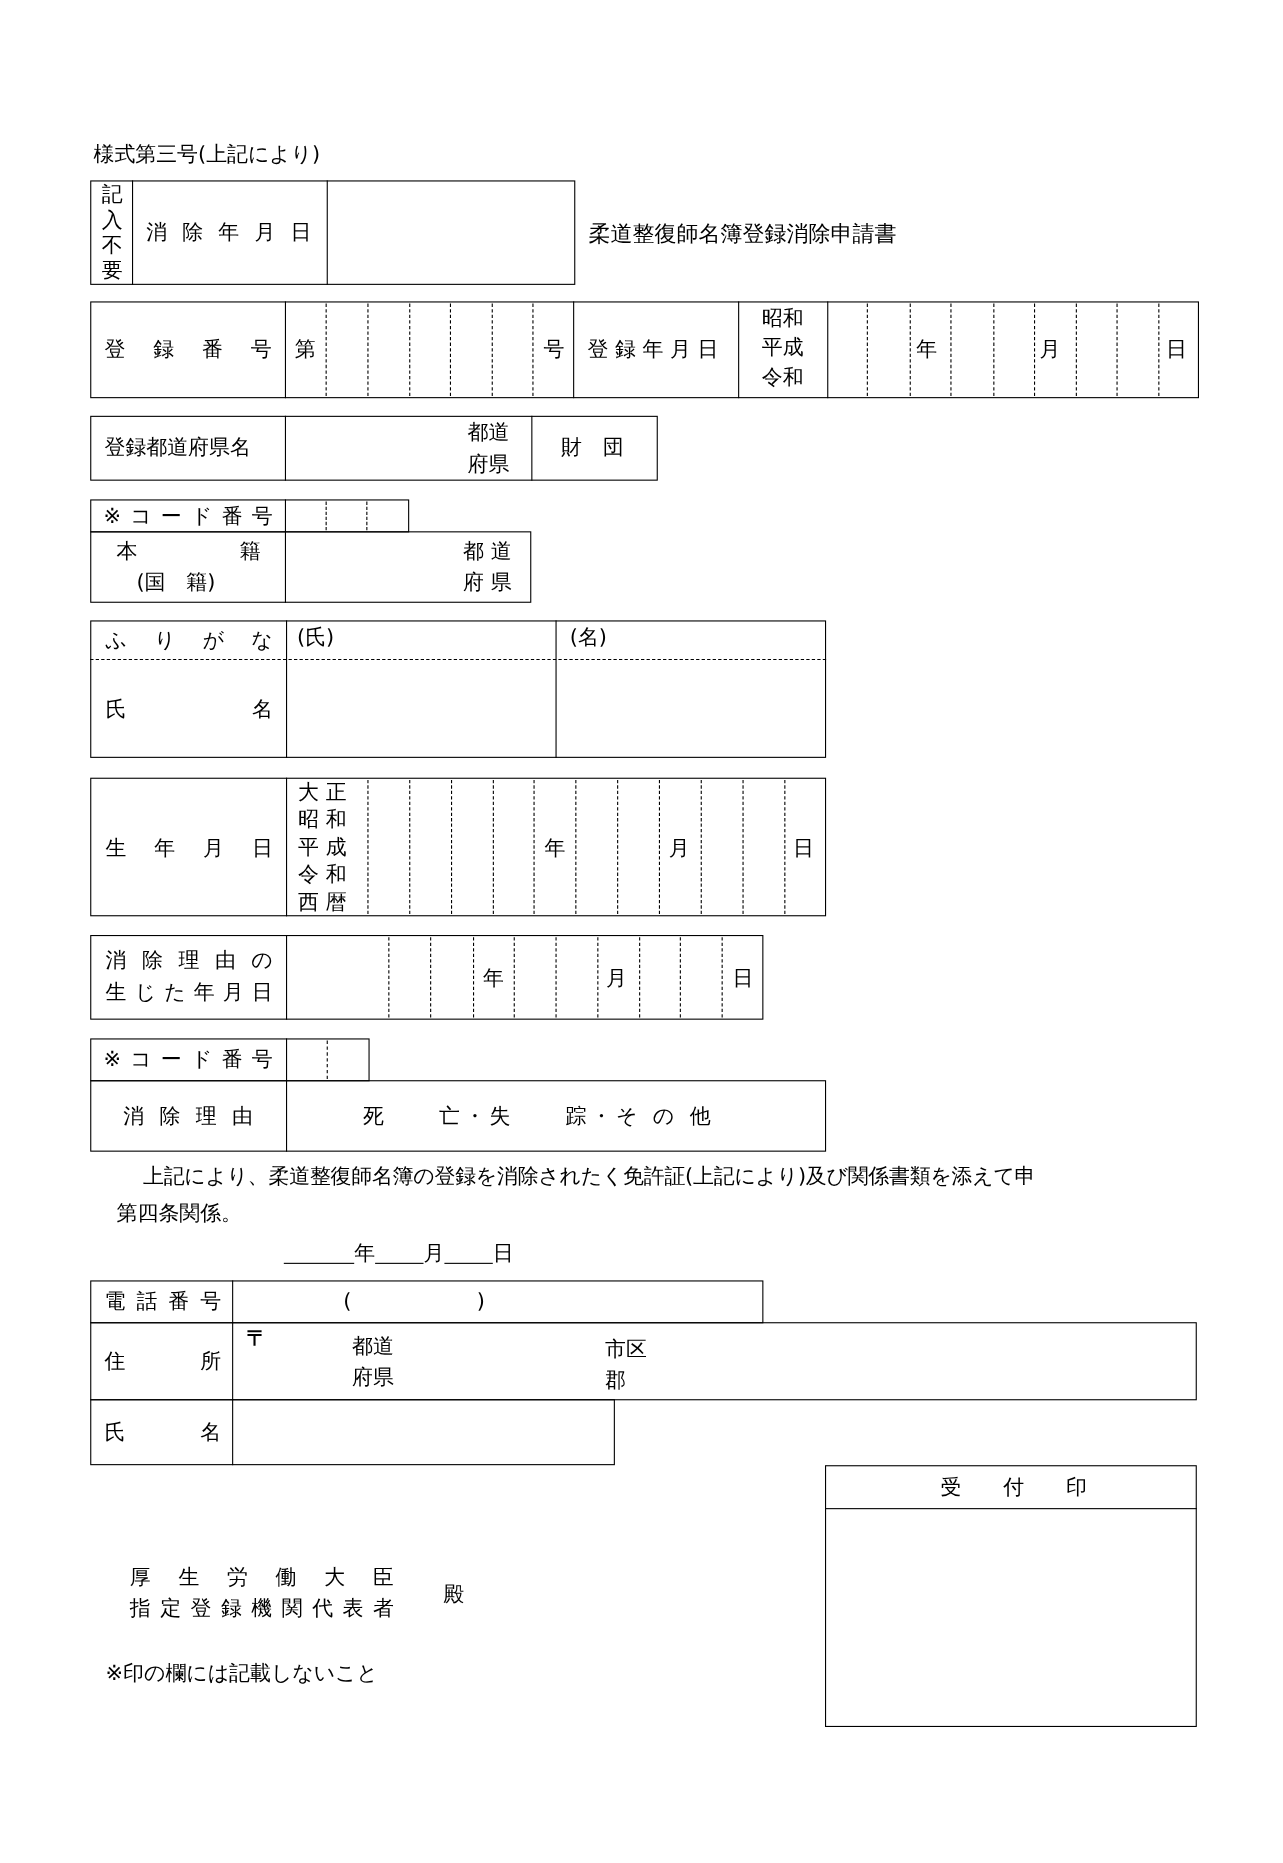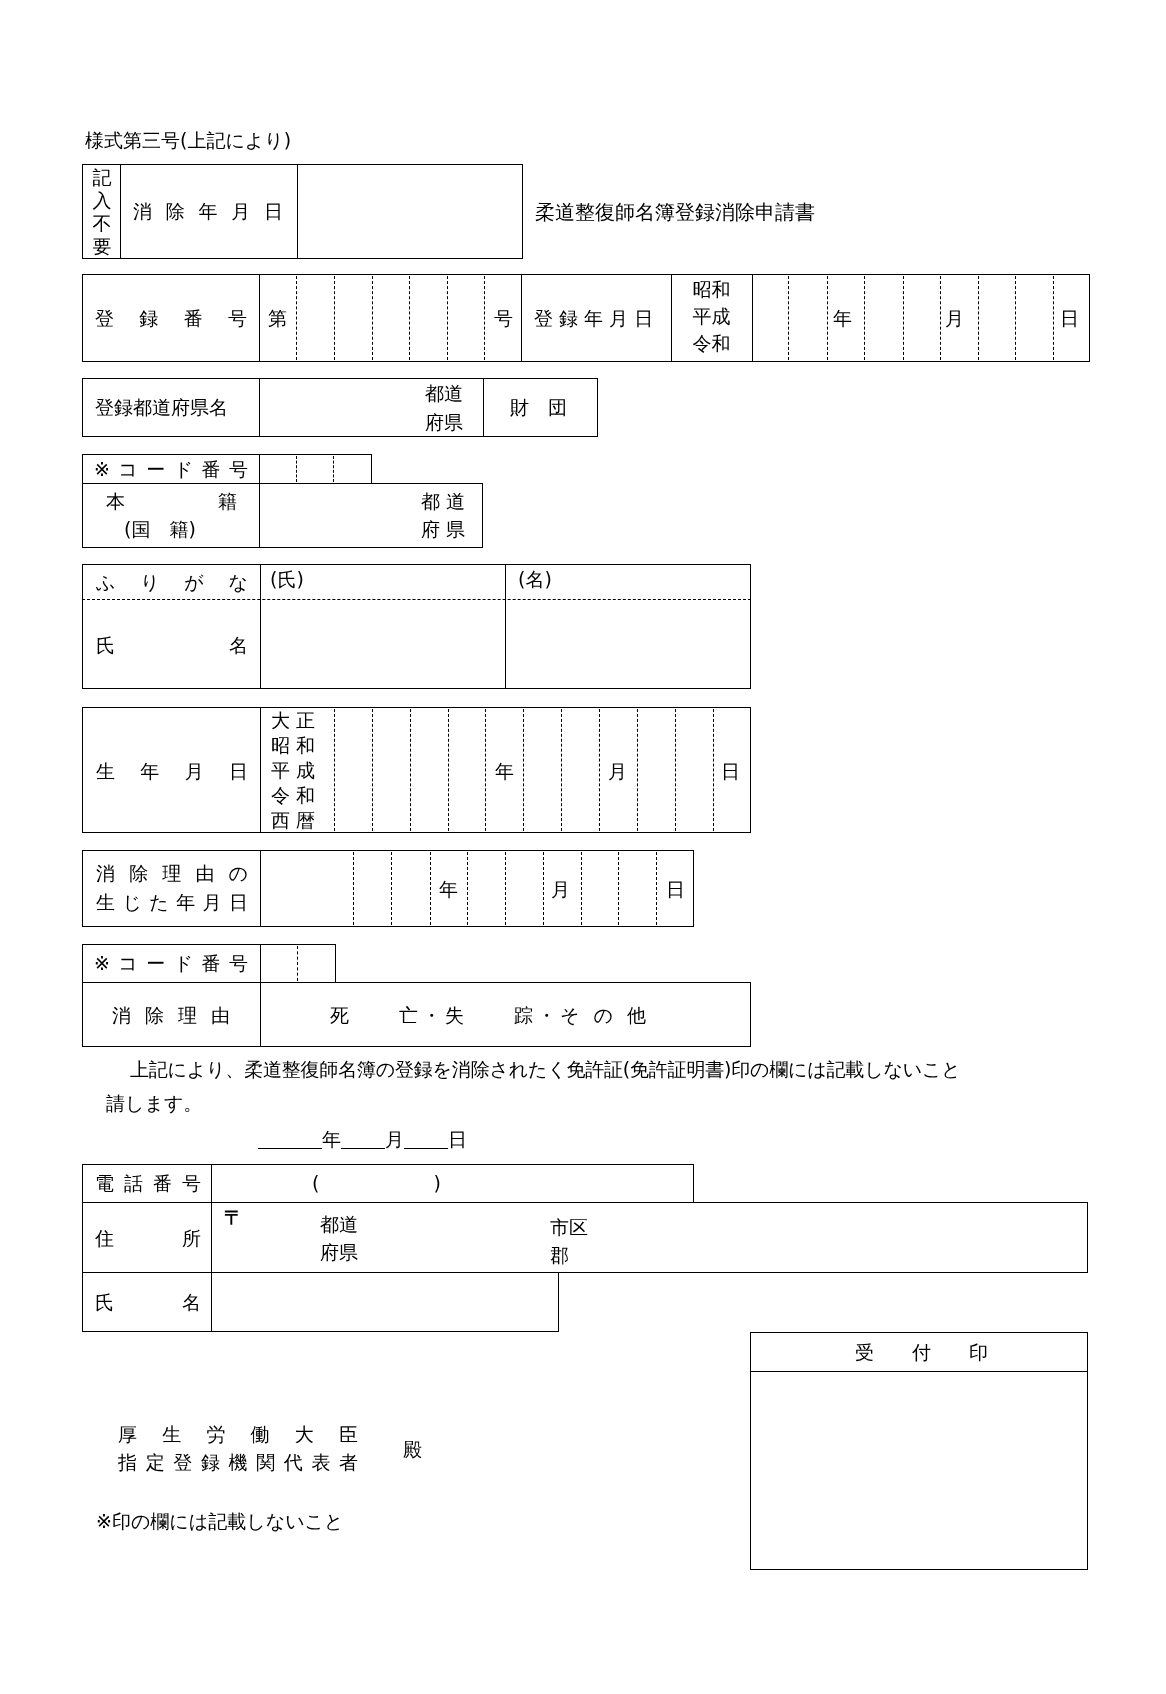--- a/index.html
+++ b/index.html
@@ -204,22 +204,22 @@
 <div class="box" style="left:82px;top:982px;width:669px;height:65px;"></div>
 <div class="vl" style="left:260px;top:982px;height:65px;"></div>
 <div class="abs spread" style="left:112px;top:1006px;width:118px;font-size:19px;line-height:1;">
   <span>消</span>
   <span>除</span>
   <span>理</span>
   <span>由</span>
 </div>
 <div class="t" style="left:330px;top:1006px;letter-spacing:4px;">死　　亡・失　　踪・そ の 他</div>
 
-<div class="t" style="left:130px;top:1060px;font-size:19px;letter-spacing:-0.2px;">上記により、柔道整復師名簿の登録を消除されたく免許証(免許証明書)印の欄には記載しないこと</div>
-<div class="t" style="left:106px;top:1094px;">請します。</div>
+<div class="t" style="left:130px;top:1060px;font-size:19px;letter-spacing:-0.2px;">上記により、柔道整復師名簿の登録を消除されたく免許証(上記により)及び関係書類を添えて申</div>
+<div class="t" style="left:106px;top:1094px;">第四条関係。</div>
 
 <div class="abs" style="left:258px;top:1130px;display:flex;align-items:flex-end;font-size:19px;line-height:1;">
   <span style="display:inline-block;width:64px;border-bottom:1.5px solid #000;height:18px;"></span>
   <span>年</span>
   <span style="display:inline-block;width:44px;border-bottom:1.5px solid #000;height:18px;"></span>
   <span>月</span>
   <span style="display:inline-block;width:44px;border-bottom:1.5px solid #000;height:18px;"></span>
   <span>日</span>
 </div>
 

